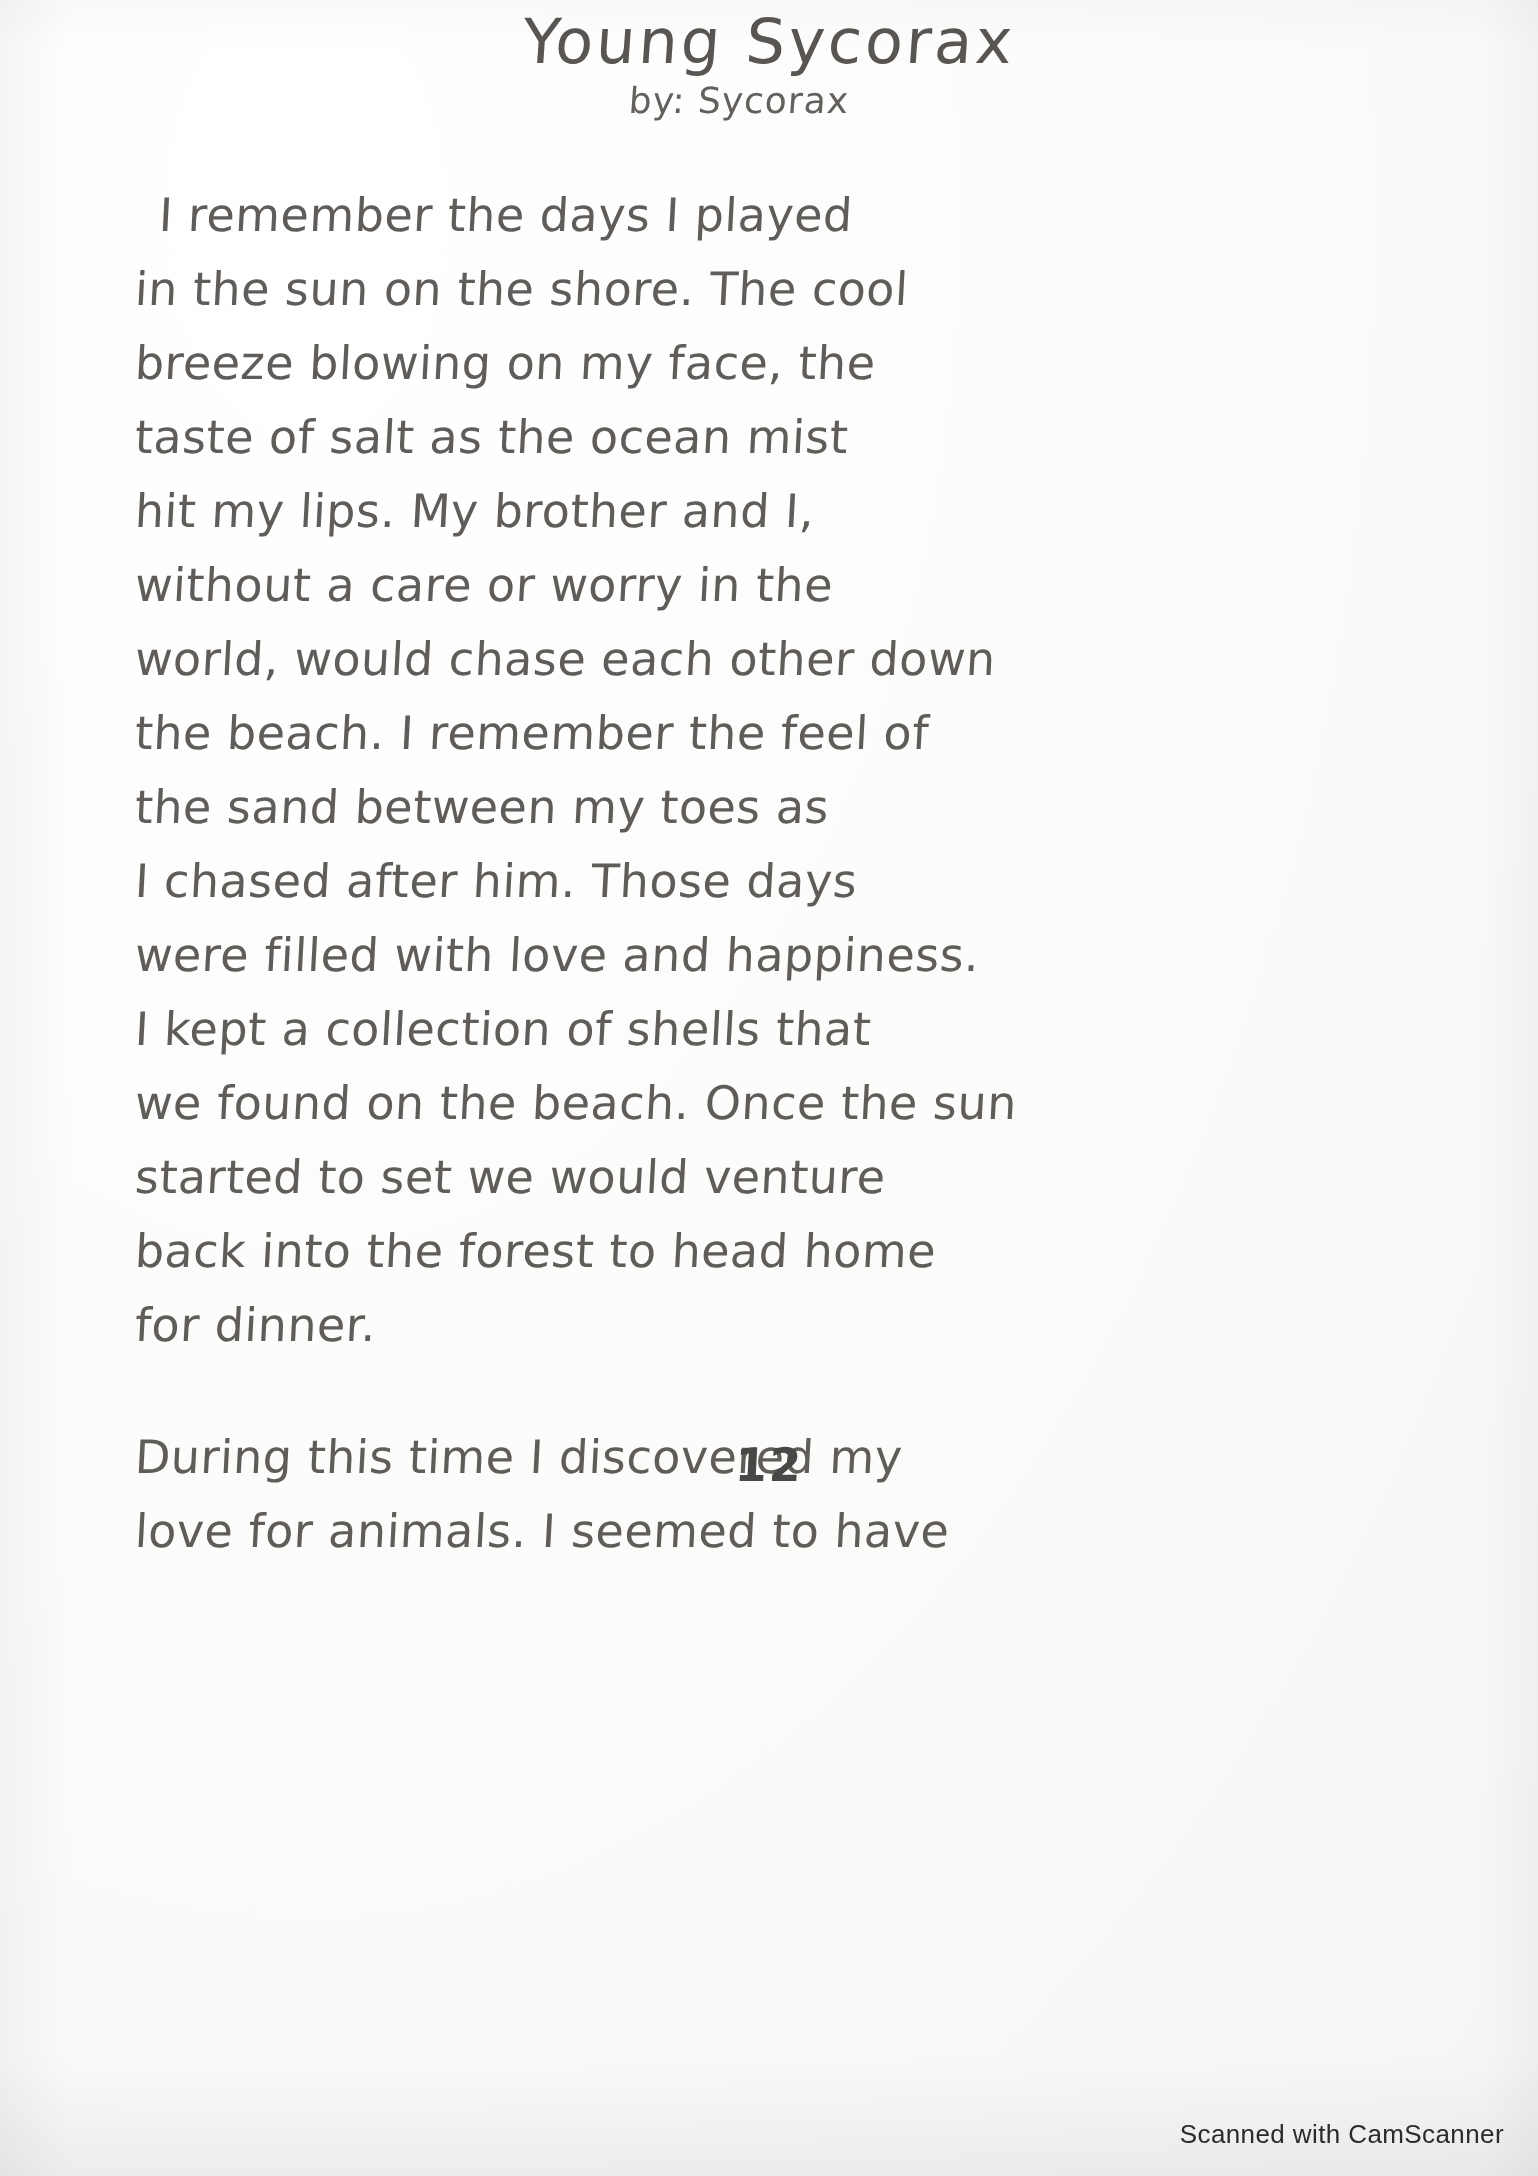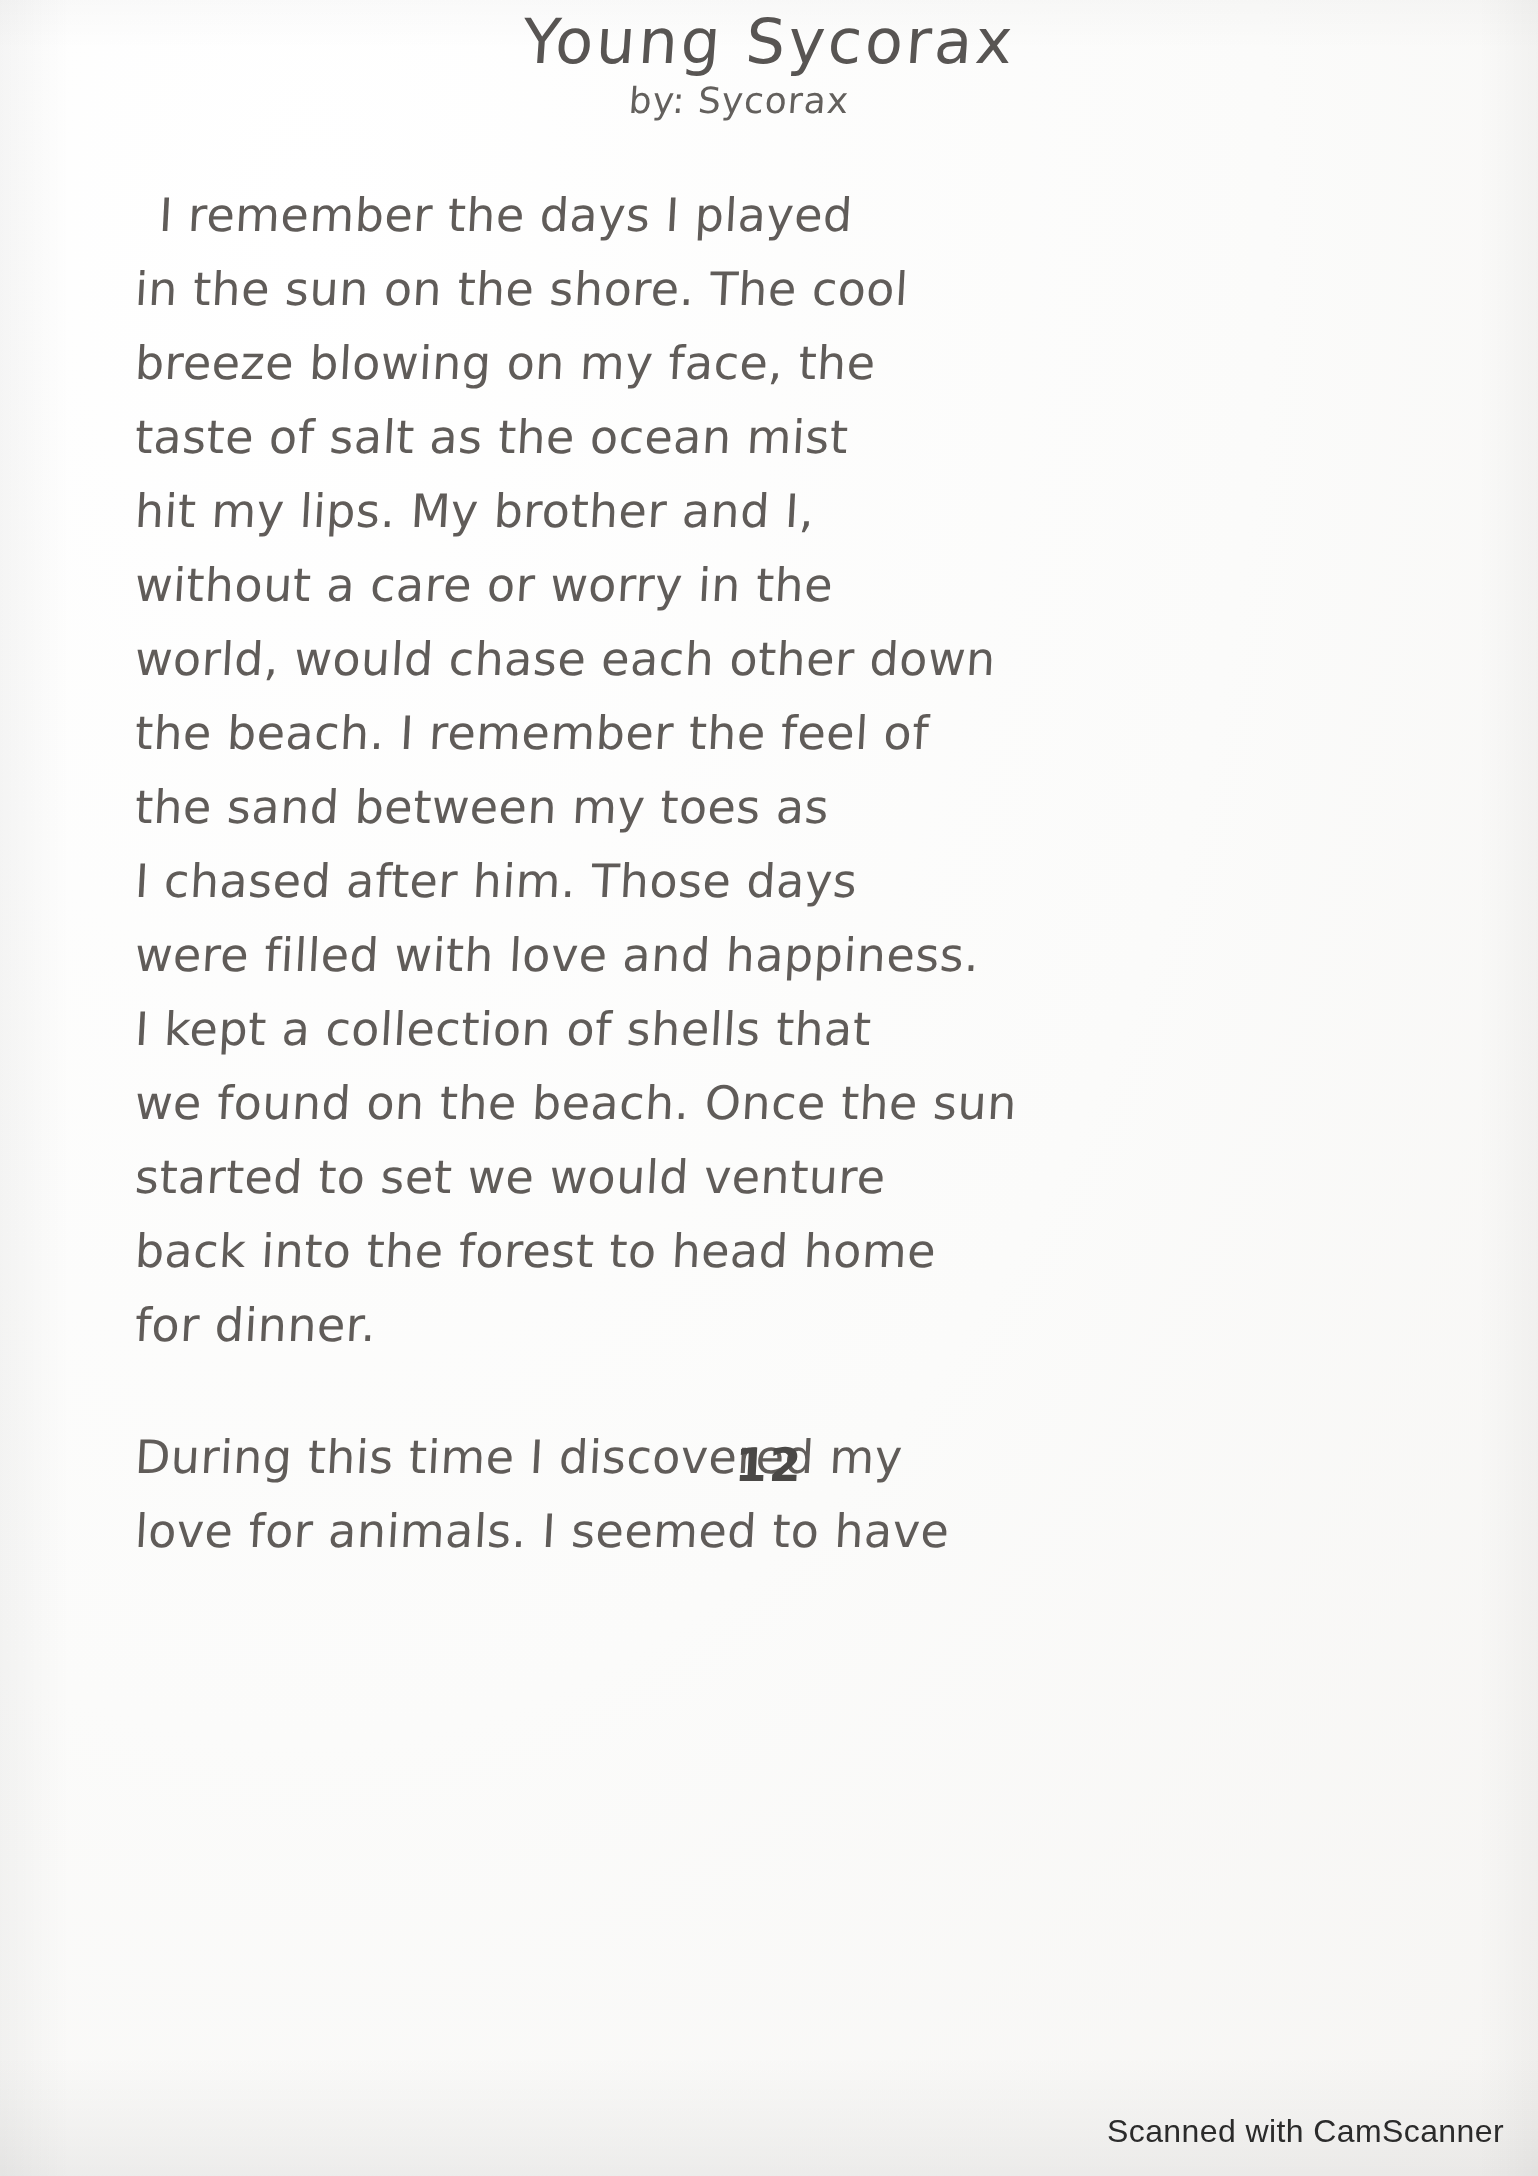--- a/index.html
+++ b/index.html
@@ -100,21 +100,21 @@
     letter-spacing: 2px;
     transform: skewX(-3deg);
   }
 
   
   .scanner-footer {
     position: absolute;
     right: 34px;
     bottom: 26px;
     font-family: "Liberation Sans", sans-serif;
-    font-size: 32px;
+    font-size: 26px;
     color: #2b2b2b;
     letter-spacing: 0.4px;
   }
 </style>
 </head>
 <body>
 
 <div class="page">
 
   <div class="title-block">

